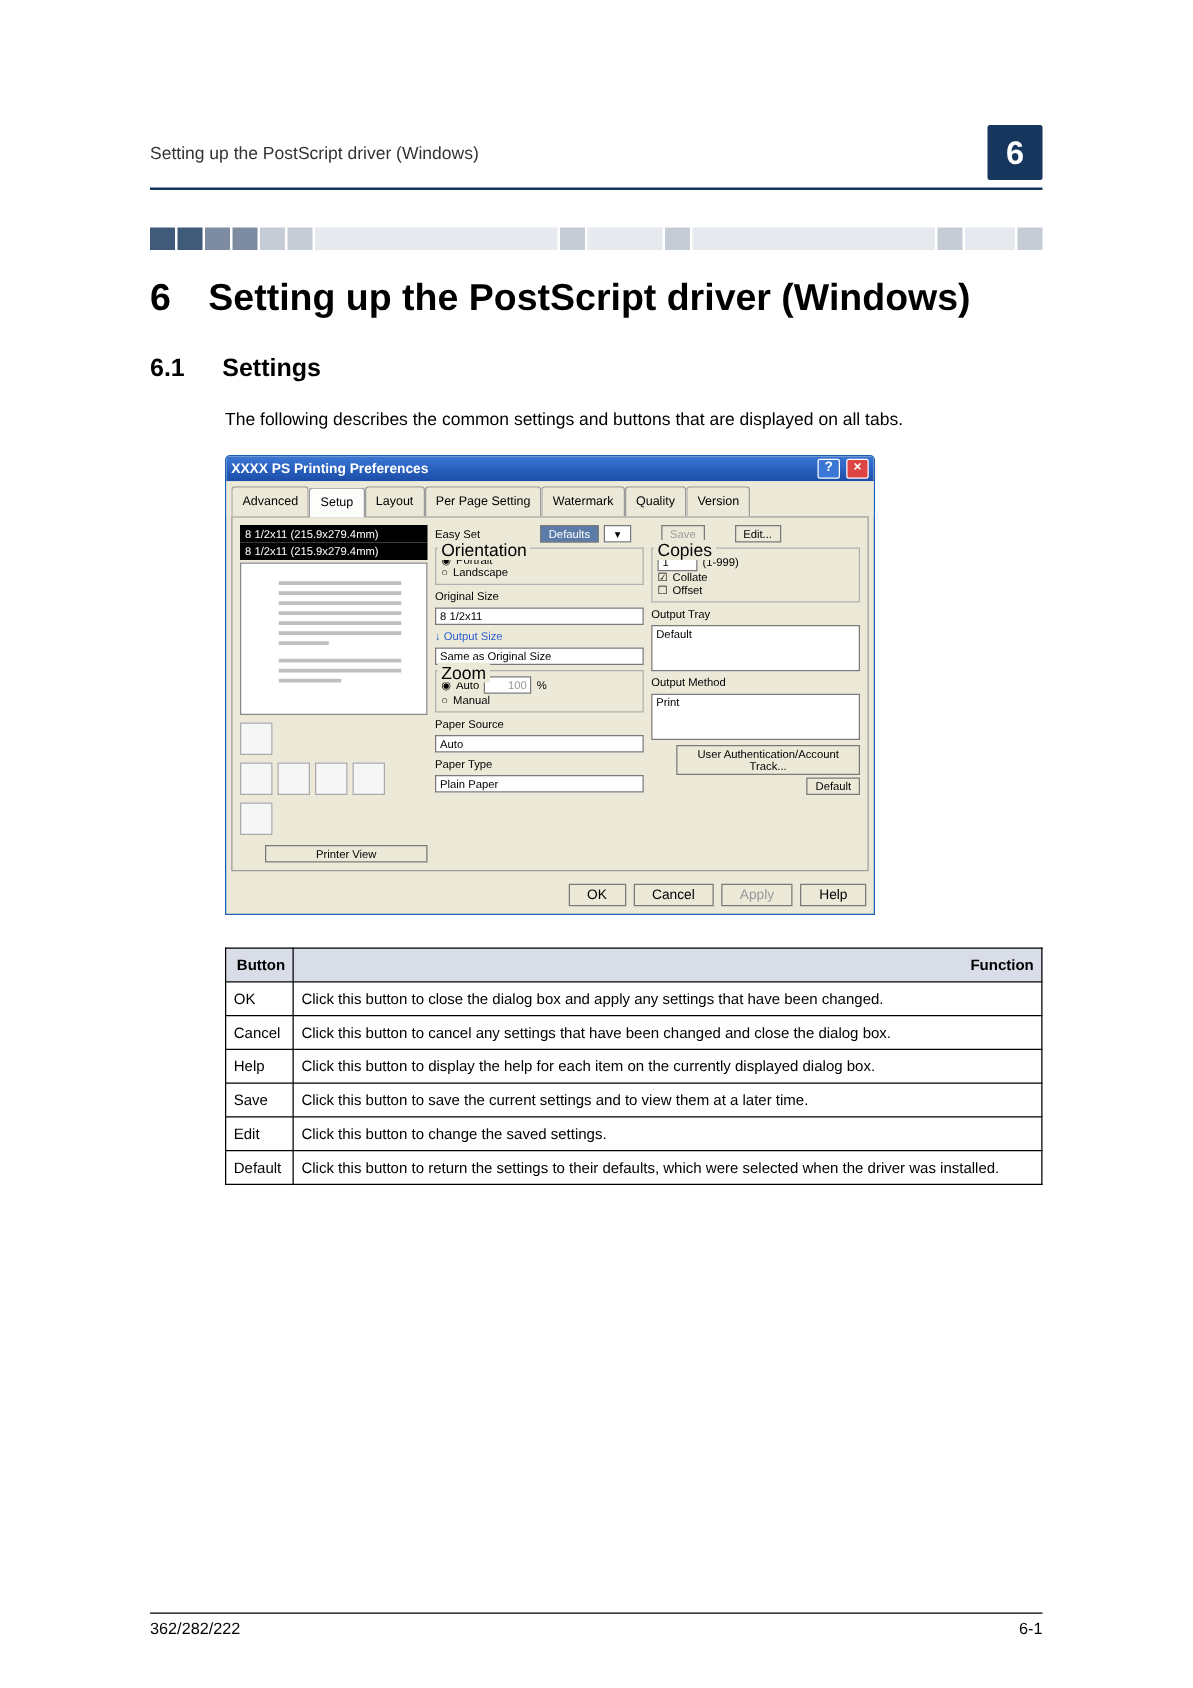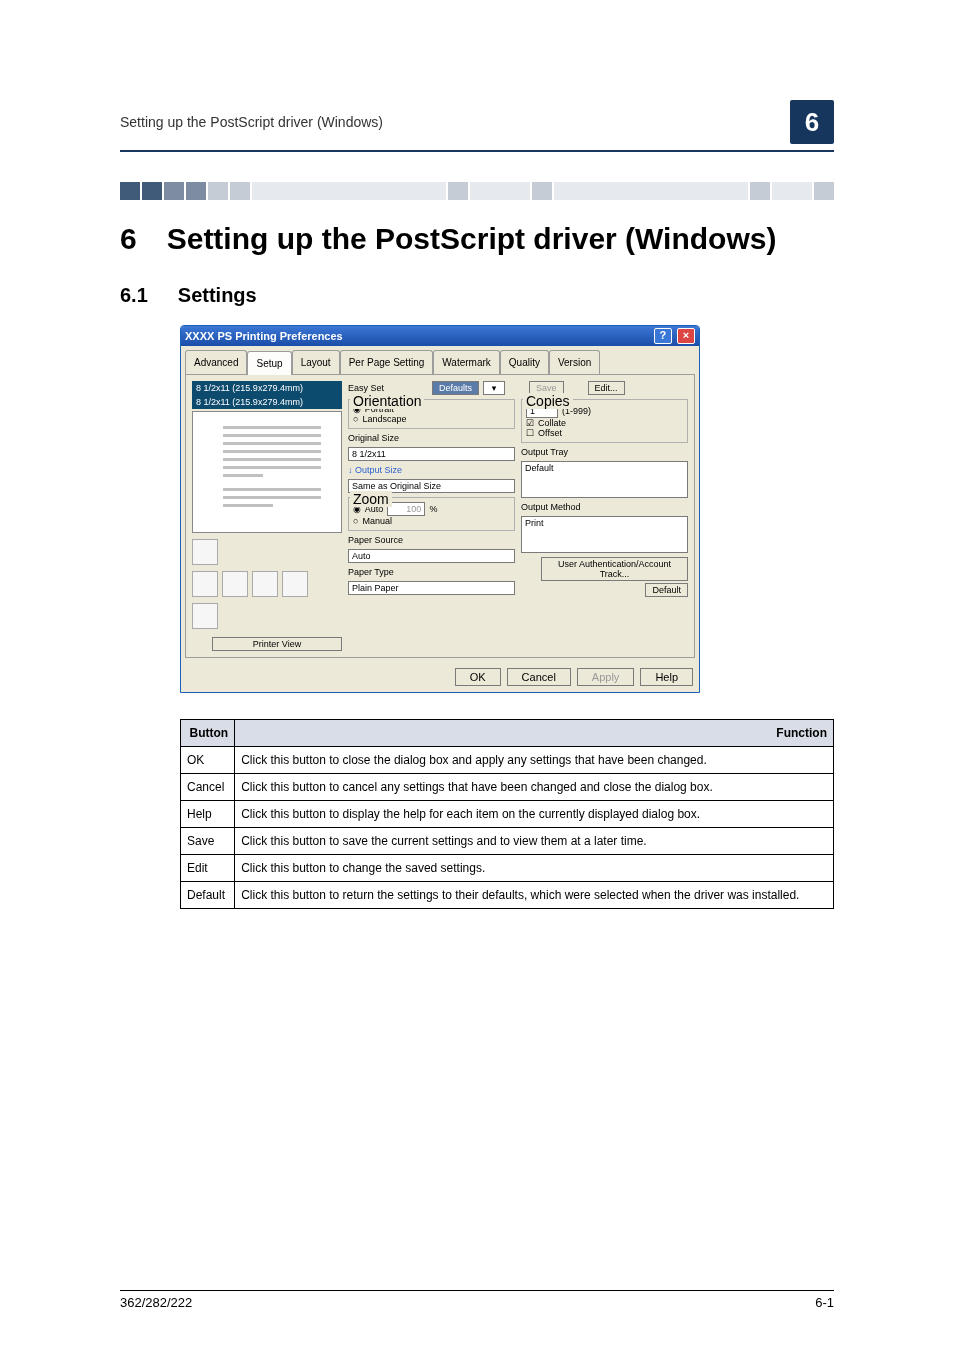--- a/index.html
+++ b/index.html
@@ -20,21 +20,21 @@
   p.body{font-size:14px;line-height:1.5;margin:0 0 18px 60px;}
   .screenshot{margin:0 0 26px 60px;width:520px;}
   .win{border:1px solid #1a61b8;border-radius:4px 4px 0 0;overflow:hidden;font-size:10px;background:#ece9d8;}
   .titlebar{background:linear-gradient(#3b77d6,#1a4da8);color:#fff;display:flex;align-items:center;justify-content:space-between;padding:2px 4px;font-weight:bold;font-size:11px;}
   .titlebar .icons span{display:inline-block;width:16px;height:14px;border:1px solid #fff;border-radius:2px;text-align:center;line-height:12px;margin-left:2px;}
   .tabrow{display:flex;gap:0;background:#ece9d8;padding:4px 4px 0 4px;font-size:10px;}
   .tabrow .tab{border:1px solid #9c9c9c;border-bottom:none;padding:6px 8px;background:#ece9d8;border-radius:3px 3px 0 0;}
   .tabrow .tab.active{background:#fdfdfb;position:relative;top:1px;}
   .panel{background:#ece9d8;border:1px solid #9c9c9c;margin:0 4px 4px 4px;padding:6px;display:flex;gap:6px;}
   .preview{width:150px;}
-  .preview .ph{background:#0c4a6e;color:#fff;font-size:9px;padding:2px 4px;}
+  .preview .ph{background:#000000;color:#fff;font-size:9px;padding:2px 4px;}
   .preview .pg{background:#fff;border:1px solid #888;height:120px;margin-top:2px;position:relative;}
   .preview .pg .ln{position:absolute;left:30px;right:20px;height:3px;background:#c0c0c0;}
   .opts{flex:1;display:flex;flex-direction:column;gap:4px;font-size:9px;}
   .row{display:flex;align-items:center;gap:4px;}
   .lbl{min-width:60px;}
   .sel,.inp{border:1px solid #7a7a7a;background:#fff;padding:1px 3px;font-size:9px;flex:1;}
   .btnsm{border:1px solid #7a7a7a;background:#ece9d8;padding:1px 6px;font-size:9px;margin-left:20px;}
   .grp{border:1px solid #b0b0b0;padding:4px;position:relative;}
   .grp .gt{position:absolute;top:-7px;left:1px;background:#ece9d8;padding:0 3px;font-size:14px;}
   .twocol{display:flex;gap:6px;}
@@ -78,20 +78,21 @@
   <h1 class="title">
     <span class="num">6</span>
     <span class="txt">Setting up the PostScript driver (Windows)</span>
   </h1>
 
   <h2 class="section">
     <span>6.1</span>
     <span>Settings</span>
   </h2>
 
+  <p class="body">The following describes the common settings and buttons that are displayed on all tabs.</p>
 
   <div class="screenshot">
     <div class="win">
       <div class="titlebar">
         <span>XXXX PS Printing Preferences</span>
         <span class="icons">
           <span style="background:#3b77d6">?</span>
           <span style="background:#d44">×</span>
         </span>
       </div>

